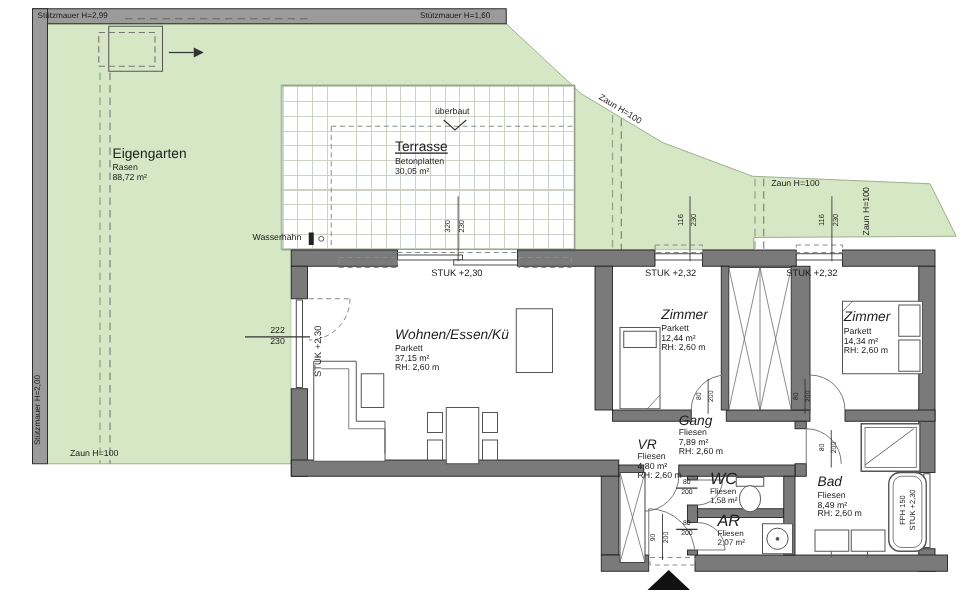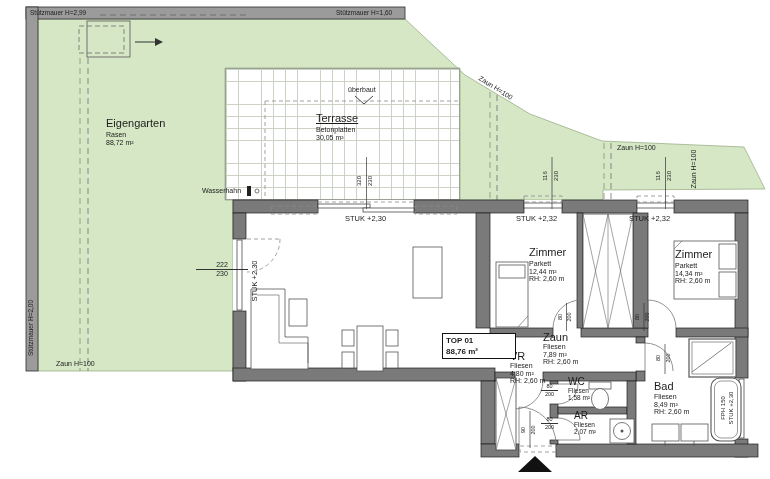--- a/index.html
+++ b/index.html
@@ -1,24 +1,24 @@
 <!DOCTYPE html>
 <html><head>
 <meta charset="utf-8">
 <style>
   html,body{margin:0;padding:0;background:#fff;}
   #canvas{position:relative;width:770px;height:479px;background:#fff;overflow:hidden;
           font-family:"Liberation Sans",sans-serif;color:#1c1c1c;}
   svg{position:absolute;left:0;top:0;}
   .lbl{position:absolute;white-space:nowrap;color:#1c1c1c;line-height:1.1;}
   .f55{font-size:5.5px;} .f6{font-size:6px;} .f65{font-size:6.5px;} .f7{font-size:7px;}
-  .f8{font-size:7.5px;} .f9{font-size:10px;} .f11{font-size:11px;}
+  .f8{font-size:7.5px;} .f9{font-size:13px;} .f11{font-size:11px;}
   .vlabel{width:80px;height:10px;text-align:center;transform:rotate(-90deg);}
   .dlabel{width:70px;height:10px;text-align:center;transform:rotate(32deg);}
-  .roomblock .name{display:block;}
+  .roomblock .name{display:block;font-style:italic;}
   .roomblock span{display:block;}
   .frac{position:absolute;text-align:center;}
   .frac .top{display:block;border-bottom:0.8px solid #333;padding-bottom:0.5px;}
   .frac .bot{display:block;}
   #terrace{position:absolute;left:225px;top:68px;width:235px;height:132px;background:#fff;
     border:0.8px solid #9aa096;box-sizing:border-box;
     background-image:
       repeating-linear-gradient(to right,#ccd3c6 0 0.8px,transparent 0.8px 11.8px),
       repeating-linear-gradient(to bottom,#ccd3c6 0 0.8px,transparent 0.8px 11.8px);}
   #topbox{position:absolute;left:442px;top:333px;width:66px;background:#fff;
@@ -186,21 +186,21 @@
 
   <div class="lbl f65" style="left:30px;top:9px;">Stützmauer H=2,99</div>
   <div class="lbl f65" style="left:336px;top:9px;">Stützmauer H=1,60</div>
   <div class="lbl f65 vlabel" style="left:-8px;top:323px;">Stützmauer H=2,00</div>
 
   <div class="lbl f7" style="left:56px;top:360px;">Zaun H=100</div>
   <div class="lbl f7 dlabel" style="left:460px;top:84px;">Zaun H=100</div>
   <div class="lbl f7" style="left:617px;top:144px;">Zaun H=100</div>
   <div class="lbl f7 vlabel" style="left:655px;top:164px;">Zaun H=100</div>
 
-  <div class="lbl" style="left:106px;top:117px;">
+  <div class="lbl" style="left:90px;top:117px;">
     <span class="f11" style="display:block;">Eigengarten</span>
     <span class="f7" style="display:block;margin-top:2px;">Rasen</span>
     <span class="f7" style="display:block;">88,72 m²</span>
   </div>
 
   <div class="lbl" style="left:316px;top:112px;">
     <span class="f11" style="display:block;text-decoration:underline;">Terrasse</span>
     <span class="f7" style="display:block;margin-top:2px;">Betonplatten</span>
     <span class="f7" style="display:block;">30,05 m²</span>
   </div>
@@ -234,34 +234,40 @@
   </div>
   <div class="frac f55" style="left:541px;top:383px;width:17px;">
     <span class="top">80</span>
     <span class="bot">200</span>
   </div>
   <div class="frac f55" style="left:541px;top:416px;width:17px;">
     <span class="top">80</span>
     <span class="bot">200</span>
   </div>
 
+  <div class="lbl roomblock" style="left:316px;top:262px;">
+    <span class="name f11">Wohnen/Essen/Kü</span>
+    <span class="f7" style="margin-top:2px;">Parkett</span>
+    <span class="f7">37,15 m²</span>
+    <span class="f7">RH: 2,60 m</span>
+  </div>
   <div class="lbl roomblock" style="left:529px;top:246px;">
     <span class="name f11">Zimmer</span>
     <span class="f7" style="margin-top:2px;">Parkett</span>
     <span class="f7">12,44 m²</span>
     <span class="f7">RH: 2,60 m</span>
   </div>
   <div class="lbl roomblock whitebg" style="left:675px;top:248px;">
     <span class="name f11">Zimmer</span>
     <span class="f7" style="margin-top:2px;">Parkett</span>
     <span class="f7">14,34 m²</span>
     <span class="f7">RH: 2,60 m</span>
   </div>
   <div class="lbl roomblock" style="left:543px;top:331px;">
-    <span class="name f11">Zaun</span>
+    <span class="name f11">Gang</span>
     <span class="f7">Fliesen</span>
     <span class="f7">7,89 m²</span>
     <span class="f7">RH: 2,60 m</span>
   </div>
   <div class="lbl roomblock" style="left:510px;top:350px;">
     <span class="name f11">VR</span>
     <span class="f7">Fliesen</span>
     <span class="f7">4,80 m²</span>
     <span class="f7">RH: 2,60 m</span>
   </div>
@@ -275,23 +281,19 @@
     <span class="f65">Fliesen</span>
     <span class="f65">2,07 m²</span>
   </div>
   <div class="lbl roomblock" style="left:654px;top:380px;">
     <span class="name f11">Bad</span>
     <span class="f7" style="margin-top:1px;">Fliesen</span>
     <span class="f7">8,49 m²</span>
     <span class="f7">RH: 2,60 m</span>
   </div>
 
-  <div id="topbox">
-    <span class="l1">TOP 01</span>
-    <span class="l2">88,76 m²</span>
-  </div>
 
   <div id="tublabel">
     <span style="display:block;">FPH 150</span>
     <span style="display:block;">STUK +2,30</span>
   </div>
 
 </div>
 
 </body></html>

